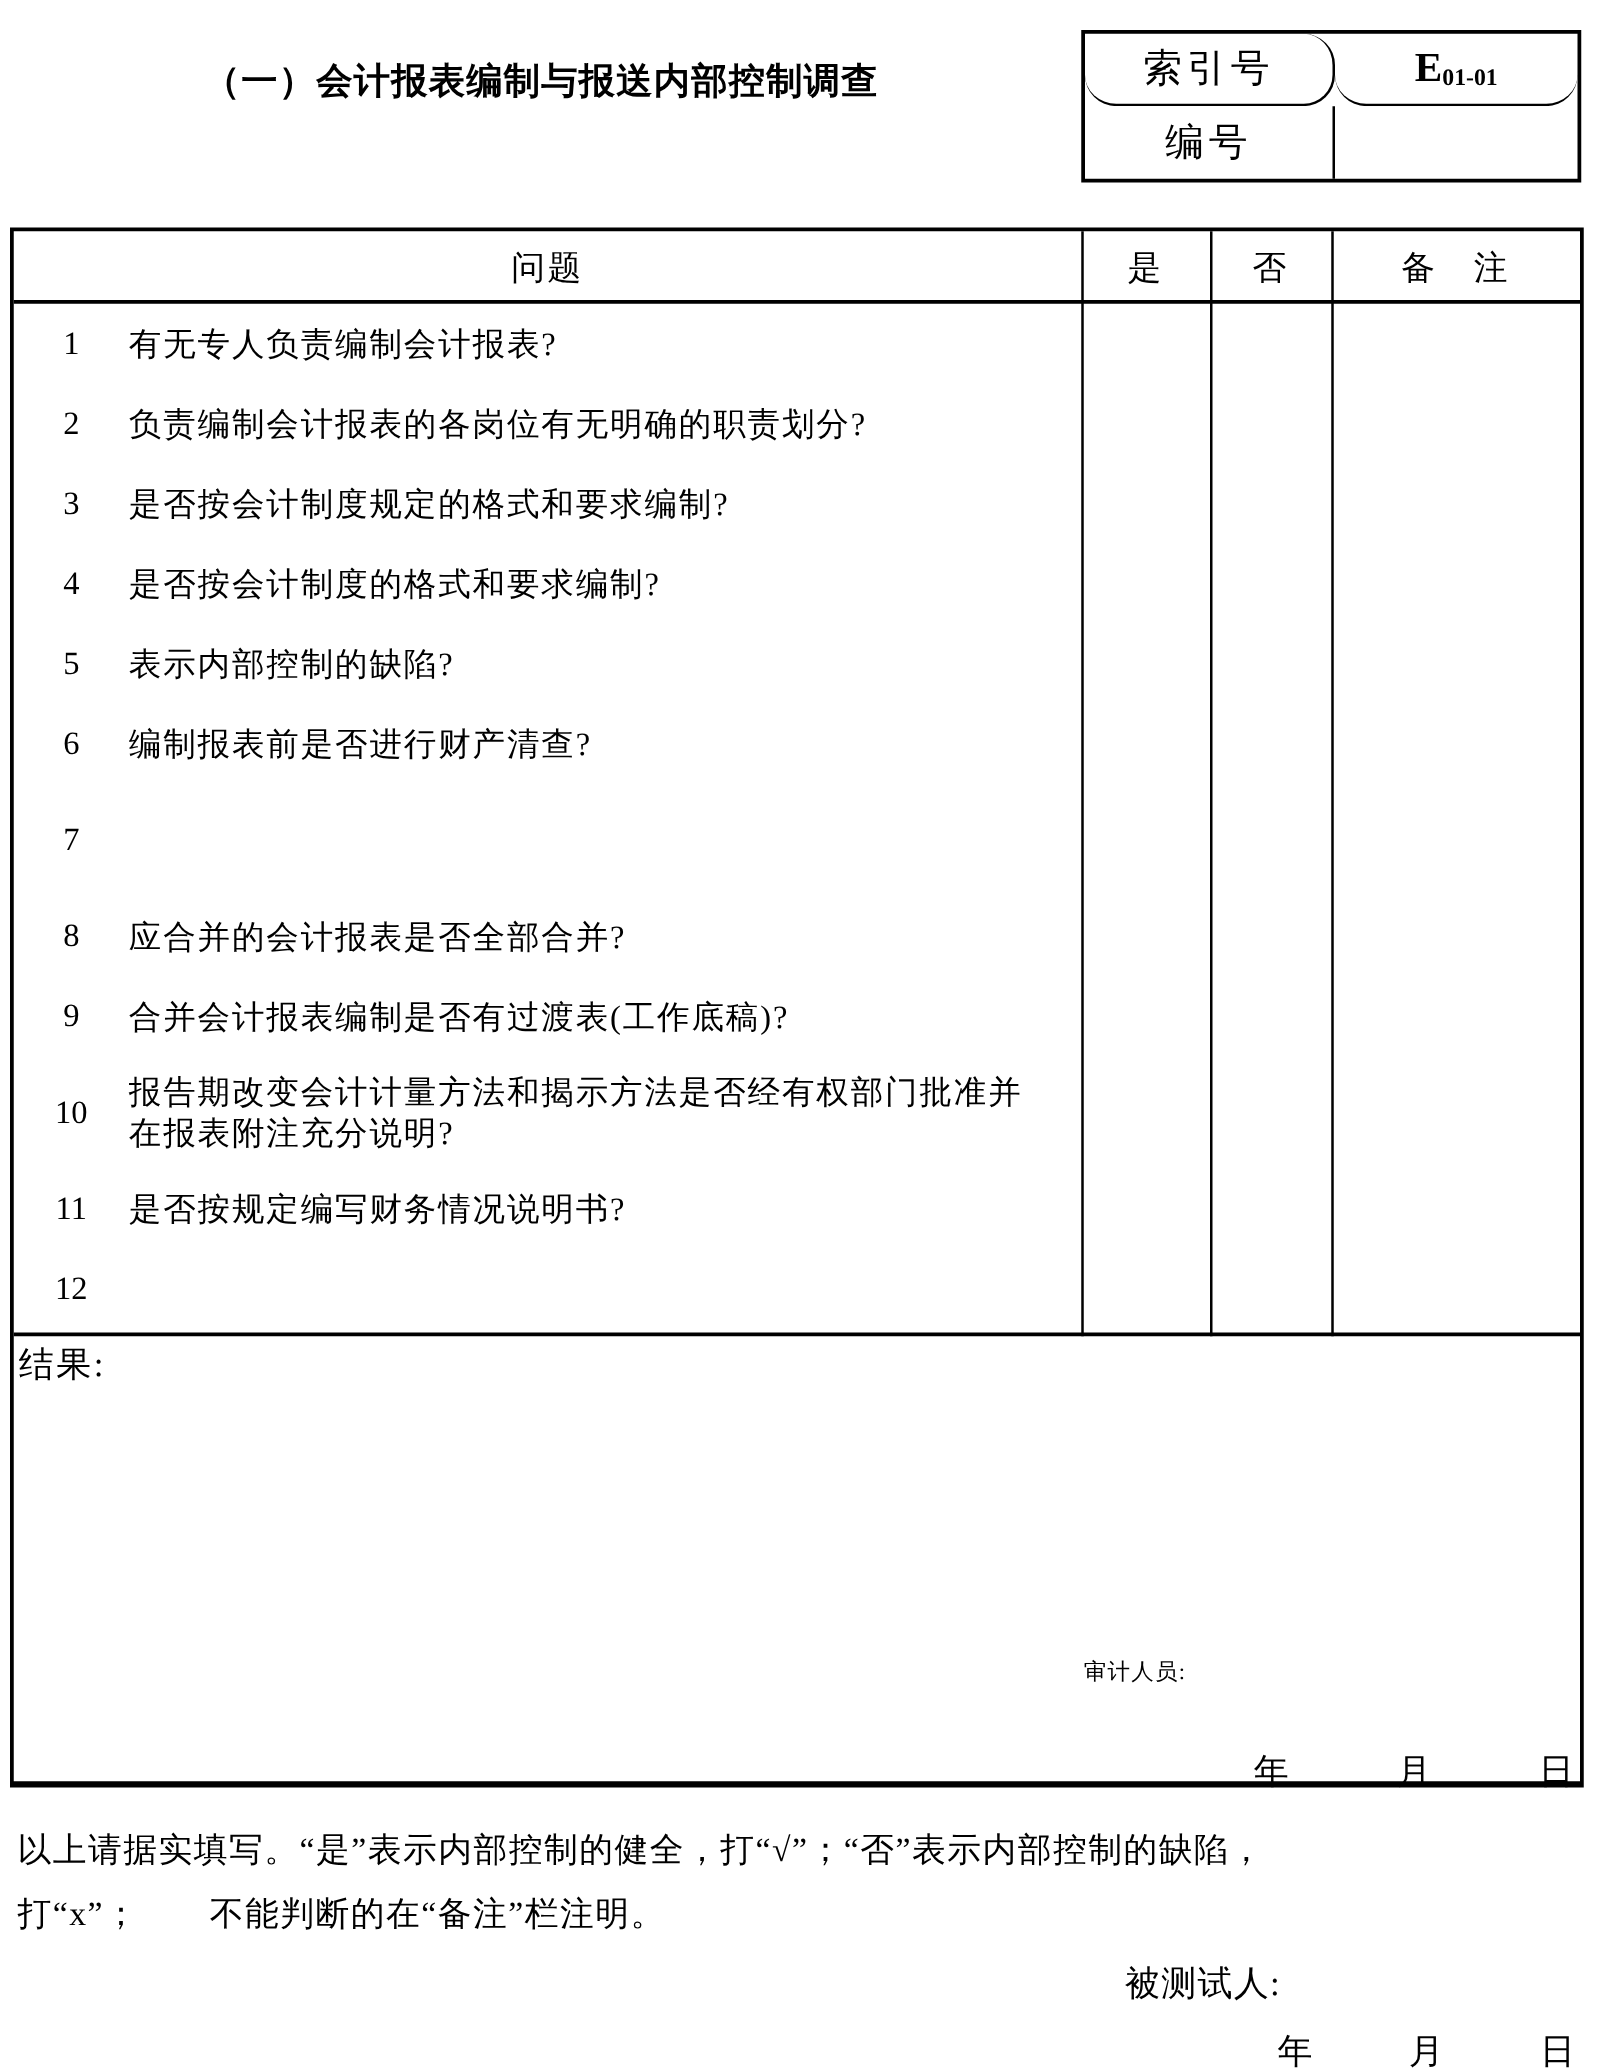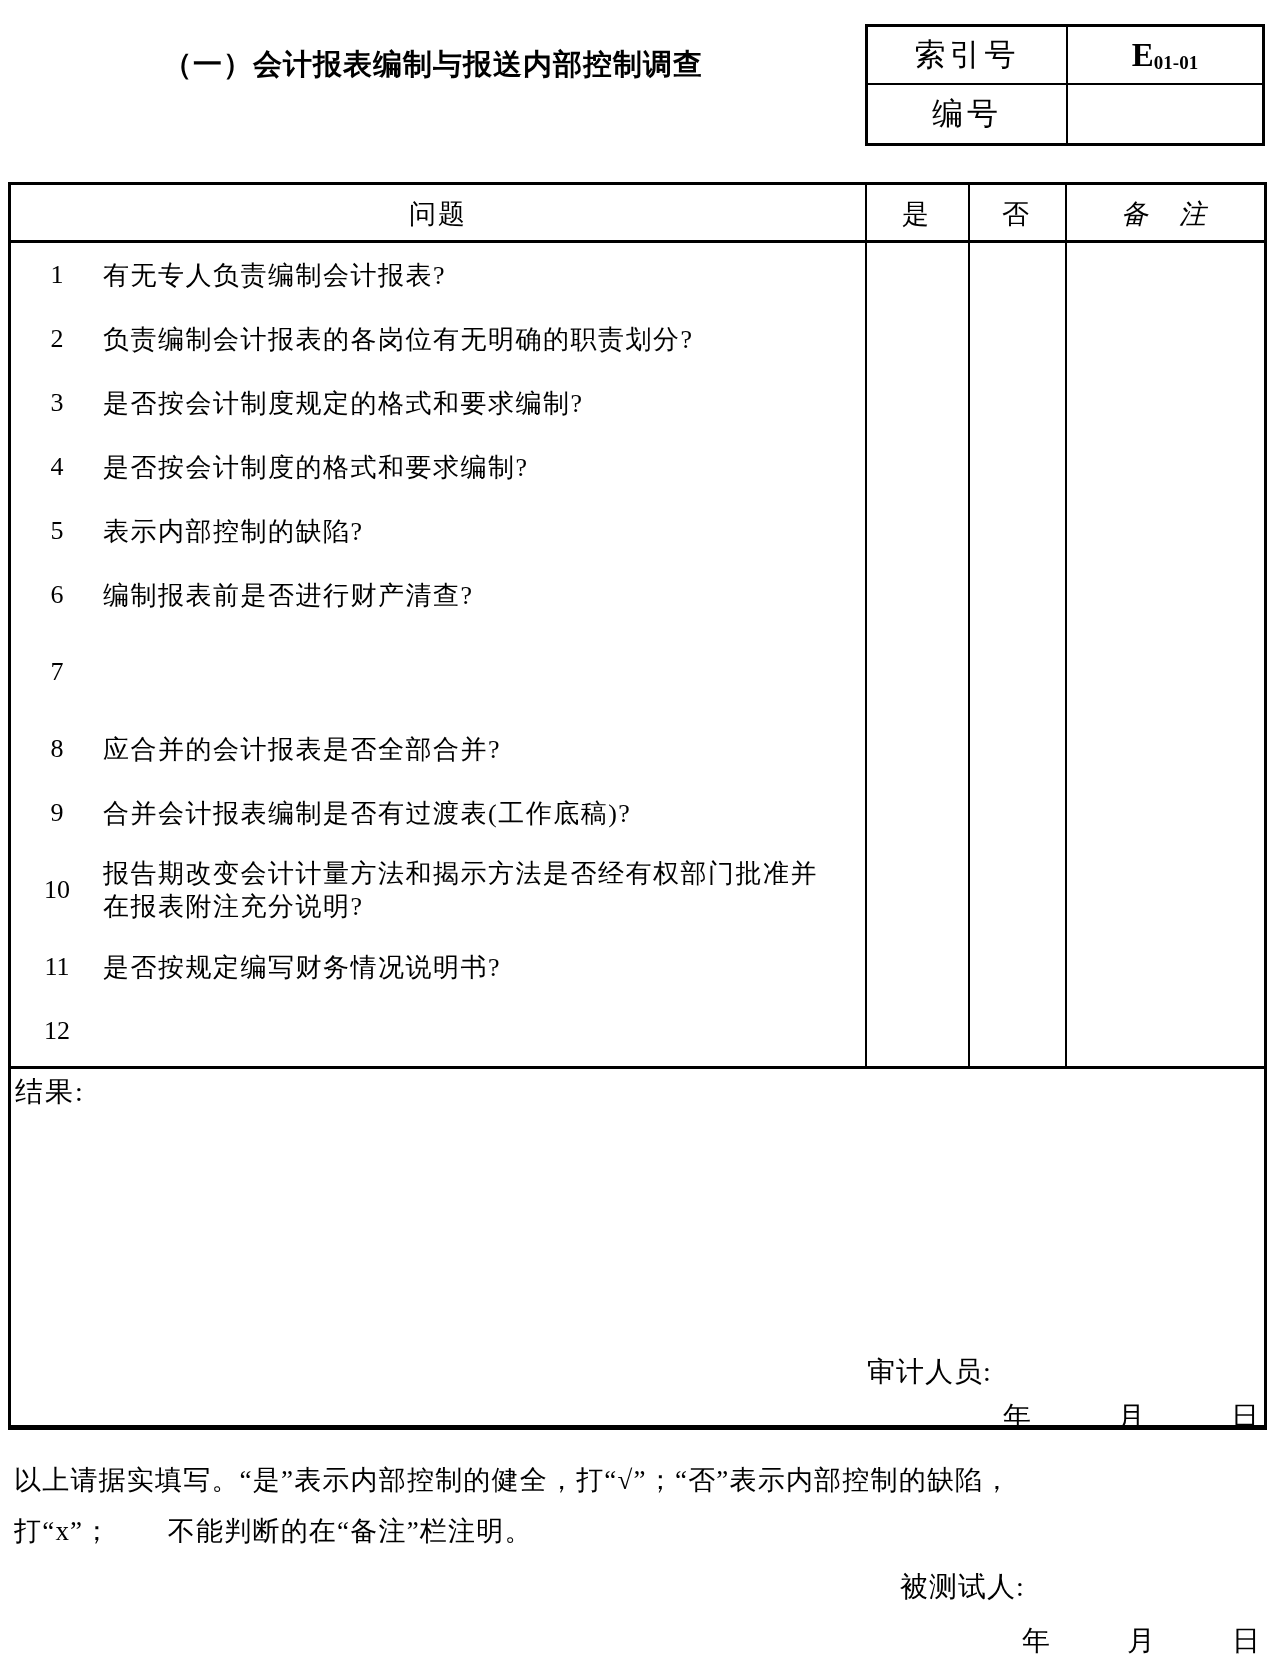--- a/index.html
+++ b/index.html
@@ -39,21 +39,21 @@
     grid-template-rows: 1fr 1fr;
   }
   .index-box .cell {
     display: flex;
     align-items: center;
     justify-content: center;
     font-size: 31px;
     letter-spacing: 4px;
   }
   .index-box .cell.lbl { border-right: 2px solid #000; }
-  .index-box .cell.r1 { border-bottom: 2px solid #000; }
+  .index-box .cell.r1 { border-bottom: 2px solid #000; border-radius: 25px; }
   .e-main { font-weight: bold; font-size: 33px; letter-spacing: 0; }
   .e-sub  { font-weight: bold; font-size: 19px; letter-spacing: 0; position: relative; top: 8px; }
 
   
   .main-table {
     position: absolute;
     left: 8px;
     top: 170px;
     width: 1259px;
     height: 1248px;
@@ -78,21 +78,21 @@
   .th {
     position: absolute;
     top: 11px;
     text-align: center;
     font-size: 27px;
     letter-spacing: 2px;
   }
   .th.t-question { left: 0;      width: 854px; }
   .th.t-yes      { left: 854px;  width: 103px; }
   .th.t-no       { left: 957px;  width: 97px;  }
-  .th.t-remark   { left: 1054px; width: 199px; font-style: italic; }
+  .th.t-remark   { left: 1054px; width: 199px; }
 
   .questions { position: absolute; top: 58px; left: 0; width: 854px; }
   .q-row { display: flex; align-items: center; height: 64px; }
   .q-row.tall { height: 90px; }
   .q-no {
     flex: none;
     width: 92px;
     text-align: center;
     font-size: 26px;
   }
@@ -106,22 +106,22 @@
   .result-label {
     position: absolute;
     left: 4px;
     top: 888px;
     font-size: 28px;
     letter-spacing: 2px;
   }
   .auditor-label {
     position: absolute;
     left: 856px;
-    top: 1168px;
-    font-size: 28px;
+    top: 1140px;
+    font-size: 18px;
     letter-spacing: 1px;
   }
   .date-line {
     position: absolute;
     display: flex;
     justify-content: space-between;
     font-size: 28px;
   }
   .date-line.audit { left: 992px; top: 1213px; width: 256px; }
 

